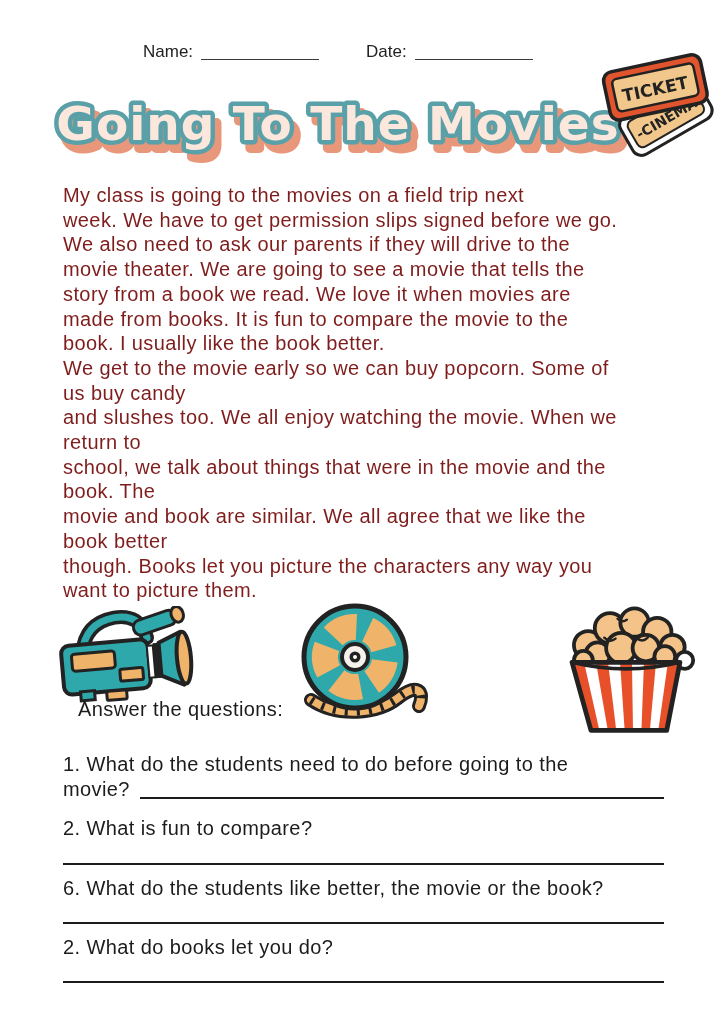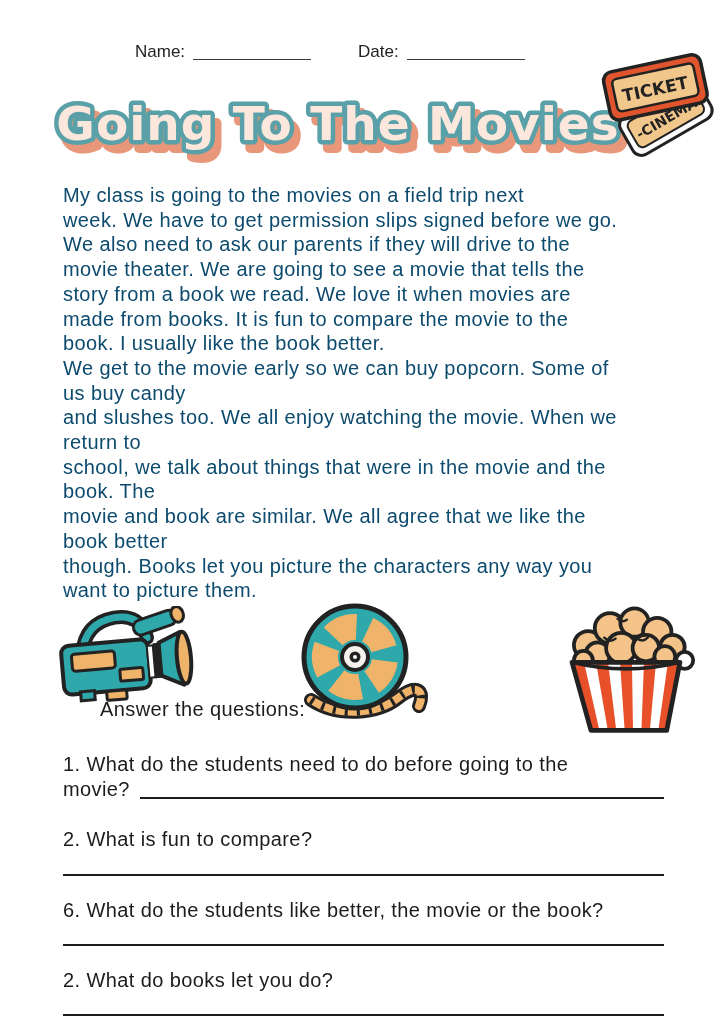--- a/index.html
+++ b/index.html
@@ -2,54 +2,54 @@
 <html><head>
 <meta charset="utf-8">
 <style>
   html,body{margin:0;padding:0;}
   body{
     width:724px;height:1024px;background:#ffffff;position:relative;
     font-family:"Liberation Sans",sans-serif;color:#1c1c1c;overflow:hidden;
   }
 
   
-  .header-row{position:absolute;top:36px;left:0;right:0;height:26px;display:flex;align-items:flex-end;font-size:17px;color:#222;}
+  .header-row{position:absolute;top:36px;left:8px;right:0;height:26px;display:flex;align-items:flex-end;font-size:17px;color:#222;}
   .hdr-label{display:inline-block;}
   .name-label{margin-left:135px;}
   .date-label{margin-left:47px;}
   .write-line{display:inline-block;width:118px;height:4px;border-bottom:1.7px solid #3a3a3a;margin-left:8px;margin-bottom:2px;}
 
   
   .title-wrap{position:absolute;top:68px;left:28px;width:620px;height:112px;z-index:1;text-align:right;}
   .title-svg text{font-family:"DejaVu Sans",sans-serif;font-weight:bold;font-size:47px;letter-spacing:1px;}
 
   
   .tickets-wrap{position:absolute;top:46px;right:2px;width:127px;height:118px;z-index:2;}
   .tickets-wrap text{font-family:"DejaVu Sans",sans-serif;font-weight:bold;}
 
   
   .passage{
     position:absolute;top:183px;left:63px;width:601px;
     font-size:20px;line-height:24.7px;letter-spacing:0.4px;
-    white-space:pre-line;color:#0c4a6e;
+    white-space:pre-line;color:#7f1d1d;
   }
 
   
   .camera-wrap{position:absolute;left:48px;top:606px;width:155px;height:100px;}
   .reel-wrap{position:absolute;left:293px;top:600px;width:140px;height:124px;}
   .popcorn-wrap{position:absolute;left:555px;top:592px;width:142px;height:150px;}
 
-  .answer-intro{position:absolute;left:78px;top:698px;font-size:20px;letter-spacing:0.4px;margin-left:22px;}
+  .answer-intro{position:absolute;left:78px;top:698px;font-size:20px;letter-spacing:0.4px;}
 
   
   .questions{position:absolute;left:63px;width:601px;top:752px;font-size:20px;line-height:25px;letter-spacing:0.4px;}
   .q-line{height:25px;}
   .q1-l2{display:flex;align-items:flex-start;height:28px;}
   .inline-blank{flex:1;border-bottom:2px solid #1c1c1c;height:20px;margin-left:10px;}
-  .q-after-gap{margin-top:22px;}
+  .q-after-gap{margin-top:11px;}
   .full-blank{border-bottom:2px solid #1c1c1c;height:22px;width:100%;}
   .full-blank.tall{height:21px;}
 </style>
 </head>
 <body>
 
 <div class="header-row">
   <span class="hdr-label name-label">Name:</span>
   <span class="write-line"></span>
   <span class="hdr-label date-label">Date:</span>

